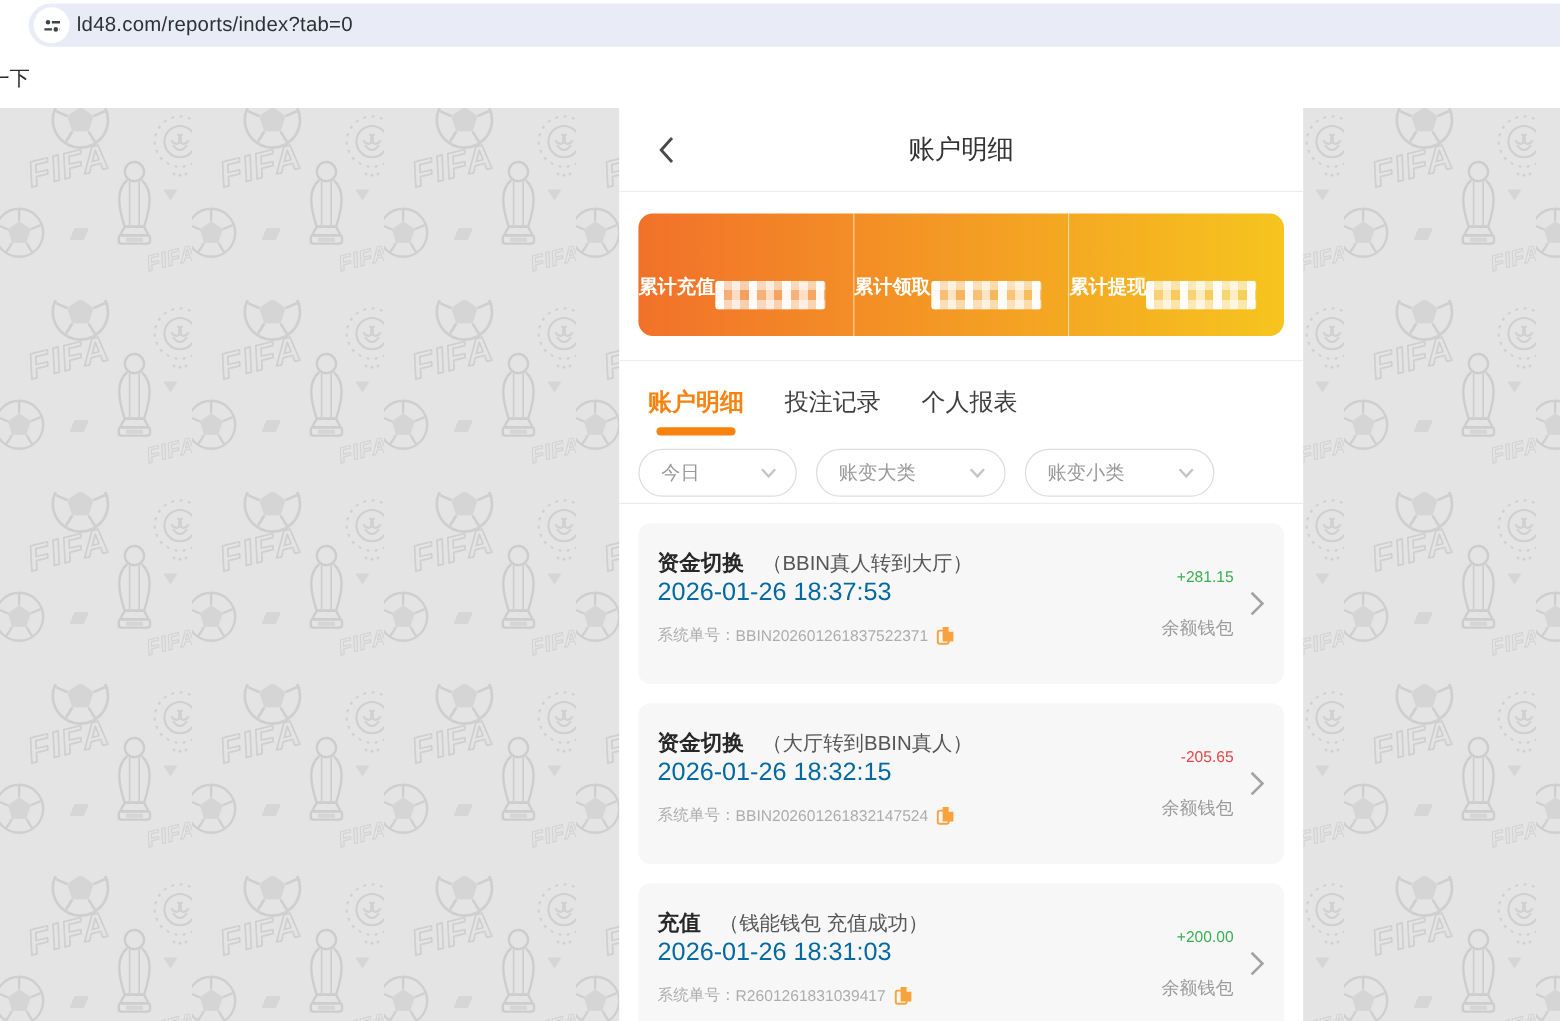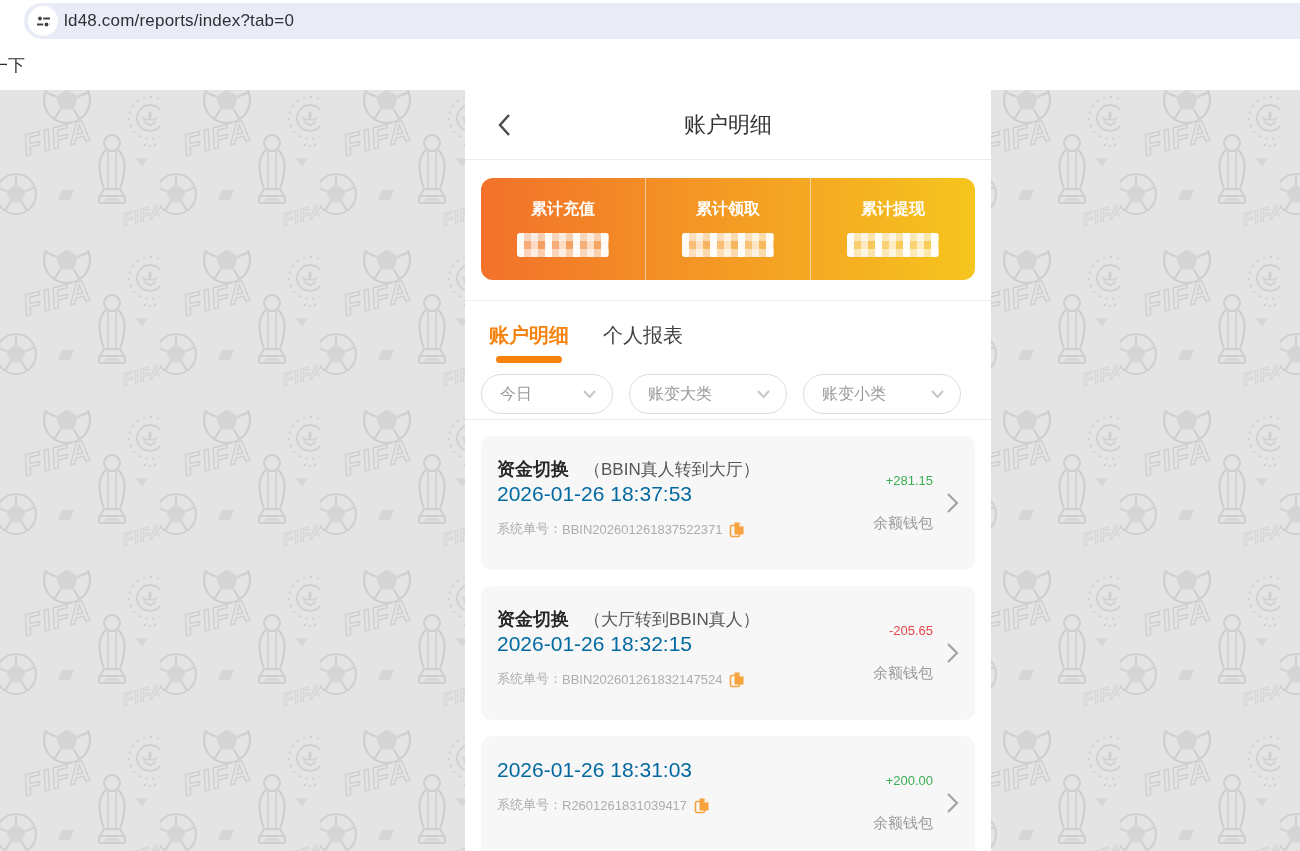--- a/index.html
+++ b/index.html
@@ -21,34 +21,34 @@
   .notice-row{ position:absolute; left:0; top:42px; width:1300px; height:48px;
     background:#fff; overflow:hidden; }
   .notice-row span{ position:absolute; left:-9px; top:12px; font-size:17px; color:#2b2b2b; }
 
   
   .stage{ position:absolute; left:0; top:90px; width:1300px; height:761px;
     background:#e4e4e4; overflow:hidden; }
   .bg-pattern{ position:absolute; inset:0; }
 
   
-  .panel{ position:absolute; left:465px; top:0; width:526px; height:761px;
+  .panel{ position:absolute; left:516px; top:0; width:570px; height:761px;
     background:#fff; overflow:hidden; }
 
   .app-header{ position:relative; height:70px; border-bottom:1px solid #ededed; }
   .back-btn{ position:absolute; left:26px; top:50%; transform:translateY(-50%);
     width:26px; height:26px; cursor:pointer; display:flex; align-items:center; justify-content:center;}
   .app-title{ position:absolute; left:0; right:0; top:50%; transform:translateY(-50%);
     text-align:center; font-size:22px; color:#333; font-weight:500; }
 
   .summary-wrap{ padding:18px 16px 20px 16px; }
   .summary-card{ height:102px; border-radius:12px;
     background:linear-gradient(90deg,var(--grad-l),var(--grad-r));
     display:flex; align-items:stretch; }
-  .summary-col{ flex:1; display:flex; flex-direction:column; align-items:center; padding-top:21px; }
+  .summary-col{ flex:1; display:flex; flex-direction:row; align-items:center; padding-top:21px; }
   .summary-col + .summary-col{ border-left:1px solid rgba(255,255,255,.55); }
   .summary-label{ font-size:16px; font-weight:600; color:#fff; }
   .summary-mask{ margin-top:13px; width:92px; height:24px; border-radius:3px;
     background-image:
       repeating-linear-gradient(90deg, rgba(255,255,255,.95) 0 7px, rgba(255,255,255,.30) 7px 14px,
         rgba(255,255,255,.70) 14px 21px, rgba(255,255,255,.18) 21px 28px),
       repeating-linear-gradient(0deg, rgba(255,255,255,.55) 0 8px, rgba(255,255,255,.10) 8px 16px);
     filter:blur(.6px); }
 
   .tabs{ height:70px; border-top:1px solid #efefef; display:flex; align-items:center;
@@ -167,20 +167,21 @@
   </div>
           <div class="summary-col">
     <div class="summary-label">累计提现</div>
     <div class="summary-mask"></div>
   </div>
         </div>
     </div>
 
     <div class="tabs" id="tab-bar">
         <div class="tab active">账户明细</div>
+        <div class="tab">投注记录</div>
         <div class="tab">个人报表</div>
       </div>
 
     <div class="filters" id="filter-bar">
         <div class="pill">
     <span class="pill-label">今日</span>
     <svg class="chev-down" width="15" height="10" viewBox="0 0 15 10">
       <polyline points="2,2 7.5,8 13,2" fill="none" stroke="#c6c6c6" stroke-width="2"></polyline>
     </svg>
   </div>
@@ -239,20 +240,24 @@
     </div>
     <div class="amounts">
       <div class="amount neg">-205.65</div>
       <div class="wallet">余额钱包</div>
     </div>
     <svg class="chev-right" width="13" height="22" viewBox="0 0 13 22">
       <polyline points="2,2 11,11 2,20" fill="none" stroke="#a3a3a3" stroke-width="2.2"></polyline>
     </svg>
   </div>
         <div class="card">
+    <div class="line1">
+      <span class="type">充值</span>
+      <span class="detail">（钱能钱包 充值成功）</span>
+    </div>
     <div class="time">2026-01-26 18:31:03</div>
     <div class="order">
       <span>系统单号：</span>
       <span>R2601261831039417</span>
       <svg class="copy" width="16" height="17" viewBox="0 0 16 17">
         <rect x="1.5" y="4.5" width="9" height="11" rx="1.5" fill="none" stroke="#F7A23C" stroke-width="1.6"></rect>
         <path d="M5.5,1.5 h5 l4,4 v8 h-9 z" fill="#F7A23C"></path>
         <path d="M10.5,1.5 v4 h4 z" fill="#f7f7f8"></path>
       </svg>
     </div>

